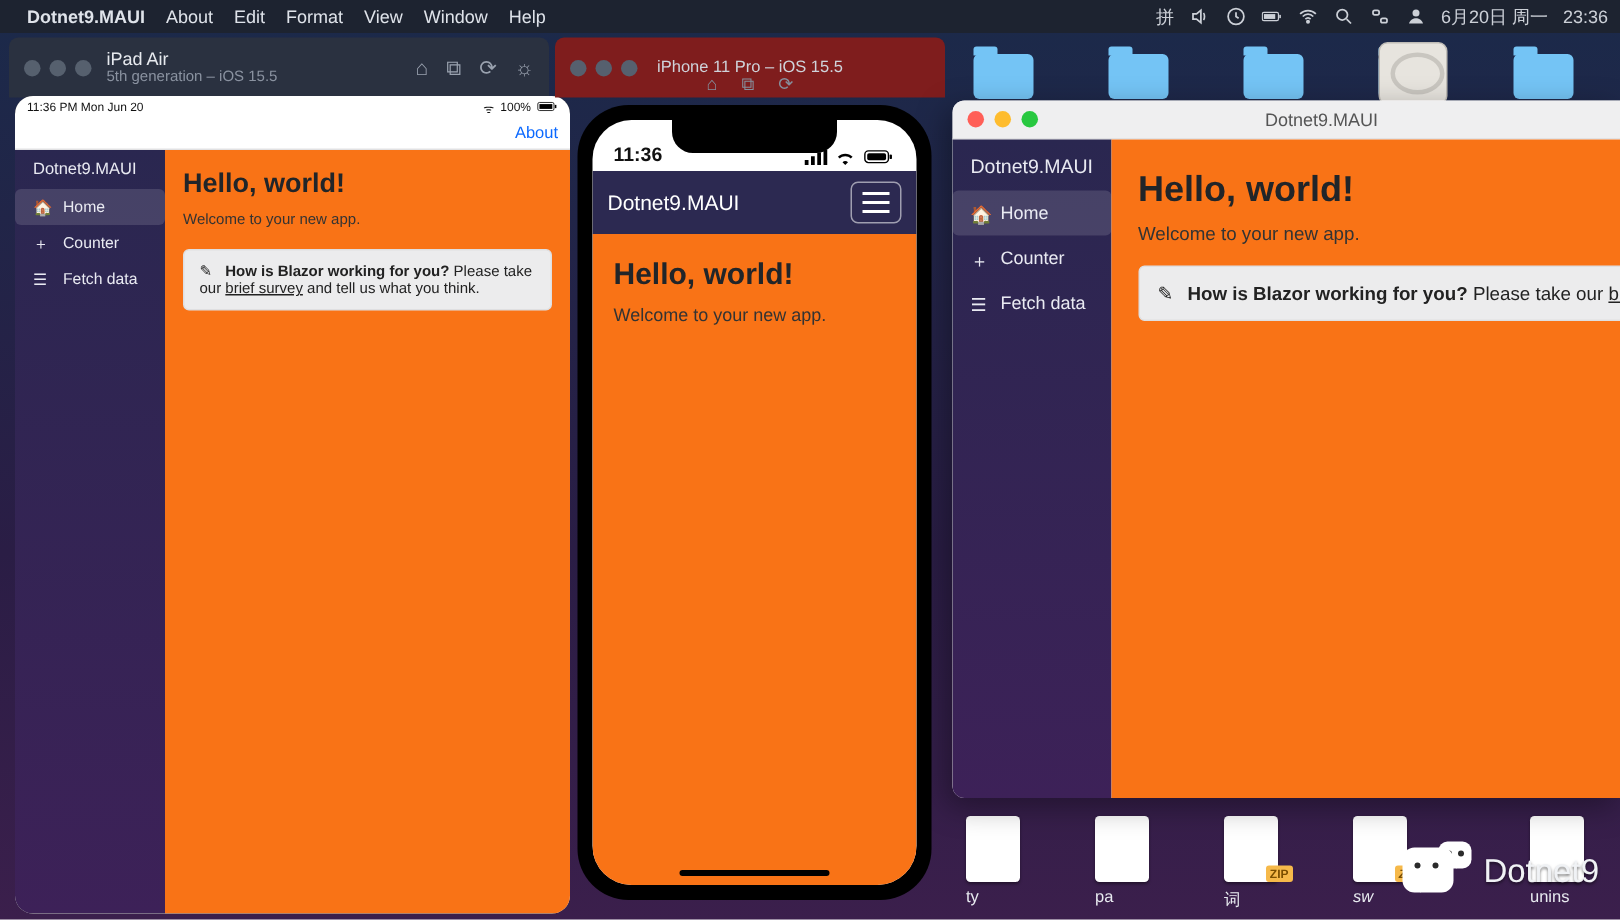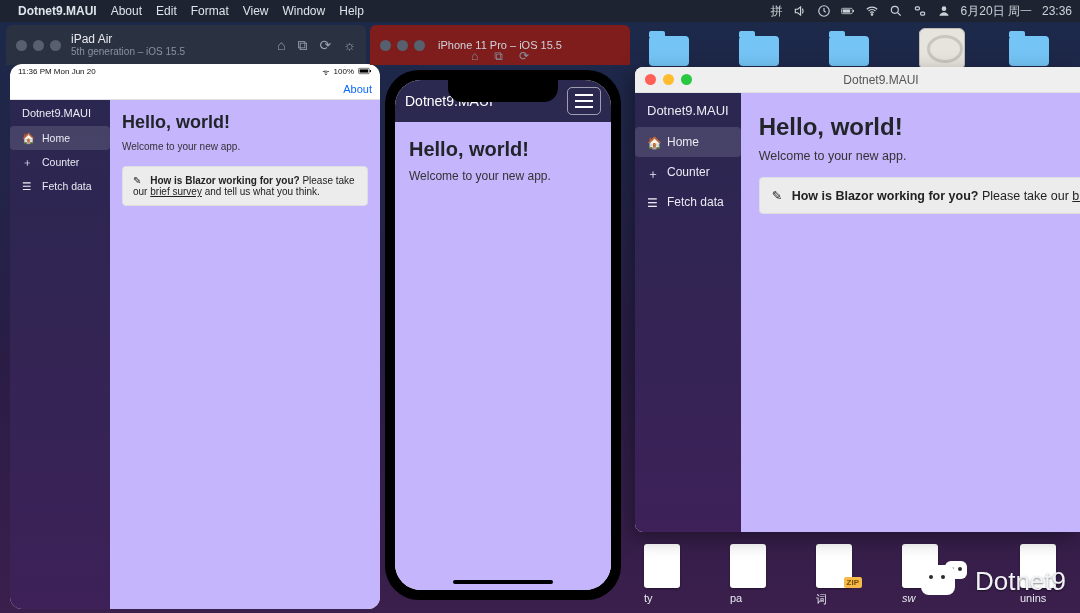--- a/index.html
+++ b/index.html
@@ -63,21 +63,21 @@
   color: #e9eaf2; font-size: 12px;
 }
 .navhdr { height: 34px; display:flex; align-items:center; padding:0 12px; font-size:13px; }
 .navitem {
   height: 30px; display:flex; align-items:center; gap:8px; padding:0 12px;
   cursor: pointer; border-radius: 4px;
 }
 .navitem.active { background: rgba(255,255,255,.13); }
 .ico { width: 12px; height: 12px; display:inline-block; }
 
-.content { background:#c4b5fd; padding: 14px 16px; color:#212529; }
+.content { background:#f97316; padding: 14px 16px; color:#212529; }
 .content h1 { margin-bottom: 8px; }
 .content .welcome { font-size: 12px; color:#333; }
 .survey-box {
   background: #ececed; border: 1px solid #dfdfe1; border-radius:4px;
   padding: 10px 12px; margin-top: 14px; font-size: 12.5px; color:#222;
 }
 .survey-box .pencil { margin-right: 6px; }
 .survey-box .q { font-weight: 600; }
 .survey-box .brief { text-decoration: underline; }
 
@@ -176,21 +176,21 @@
 .mac-win-body { display:flex; height:calc(100% - 26px); }
 .mac-win-body .sidenav { width:146px; font-size:12px; }
 .mac-win-body .content { flex:1; padding:20px 18px; }
 .mac-win-body .content h1 { font-size:24px; }
 .mac-win-body .content .welcome { font-size:12.5px; margin-top:4px; }
 .mac-win-body .survey-box { font-size:12.5px; white-space:nowrap; overflow:hidden; }
 
 
 .watermark {
   position:absolute; right:14px; bottom:12px; display:flex; align-items:center;
-  gap:8px; color:#f0f2f5; font-size:26px;
+  gap:8px; color:#f0f2f5; font-size:22px;
   text-shadow:0 1px 2px rgba(0,0,0,.5);
 }
 .watermark .bubble {
   width:46px; height:40px; position:relative;
 }
 .watermark .bubble .big {
   position:absolute; width:34px; height:30px; left:0; top:4px;
   background:#fff; border-radius:8px;
 }
 .watermark .bubble .big::after, .watermark .bubble .sm::after {
@@ -390,20 +390,39 @@
   <div class="below-icons">
     <span>⌂</span>
     <span>⧉</span>
     <span>⟳</span>
   </div>
 </div>
 
 <div class="iphone-frame">
   <div class="iphone-screen">
     <div class="notch"></div>
+    <div class="iphone-status">
+      <span>11:36</span>
+      <span class="right">
+        <svg width="16" height="10" viewBox="0 0 18 12">
+            <rect x="0" y="8" width="3" height="4" fill="#000"></rect>
+            <rect x="5" y="5" width="3" height="7" fill="#000"></rect>
+            <rect x="10" y="2" width="3" height="10" fill="#000"></rect>
+            <rect x="15" y="0" width="3" height="12" fill="#000"></rect>
+          </svg>
+        <svg width="15" height="11" viewBox="0 0 24 18" fill="#000">
+            <path d="M12 18l-3-3c1.8-1.8 4.2-1.8 6 0l-3 3zM4 9c4.4-4.4 11.6-4.4 16 0l-2 2c-3.3-3.3-8.7-3.3-12 0L4 9z"></path>
+          </svg>
+        <svg width="22" height="11" viewBox="0 0 26 14">
+            <rect x="1" y="2" width="20" height="10" rx="3" fill="none" stroke="#000" stroke-width="1.2"></rect>
+            <rect x="22" y="5" width="2" height="4" rx="1" fill="#000"></rect>
+            <rect x="3" y="4" width="16" height="6" rx="1.5" fill="#000"></rect>
+          </svg>
+      </span>
+    </div>
     <div class="app-title iphone-title">
       <span>Dotnet9.MAUI</span>
       <div class="hamburger">
           <span></span>
           <span></span>
           <span></span>
         </div>
     </div>
     <div class="content iphone-content">
       <h1>Hello, world!</h1>

